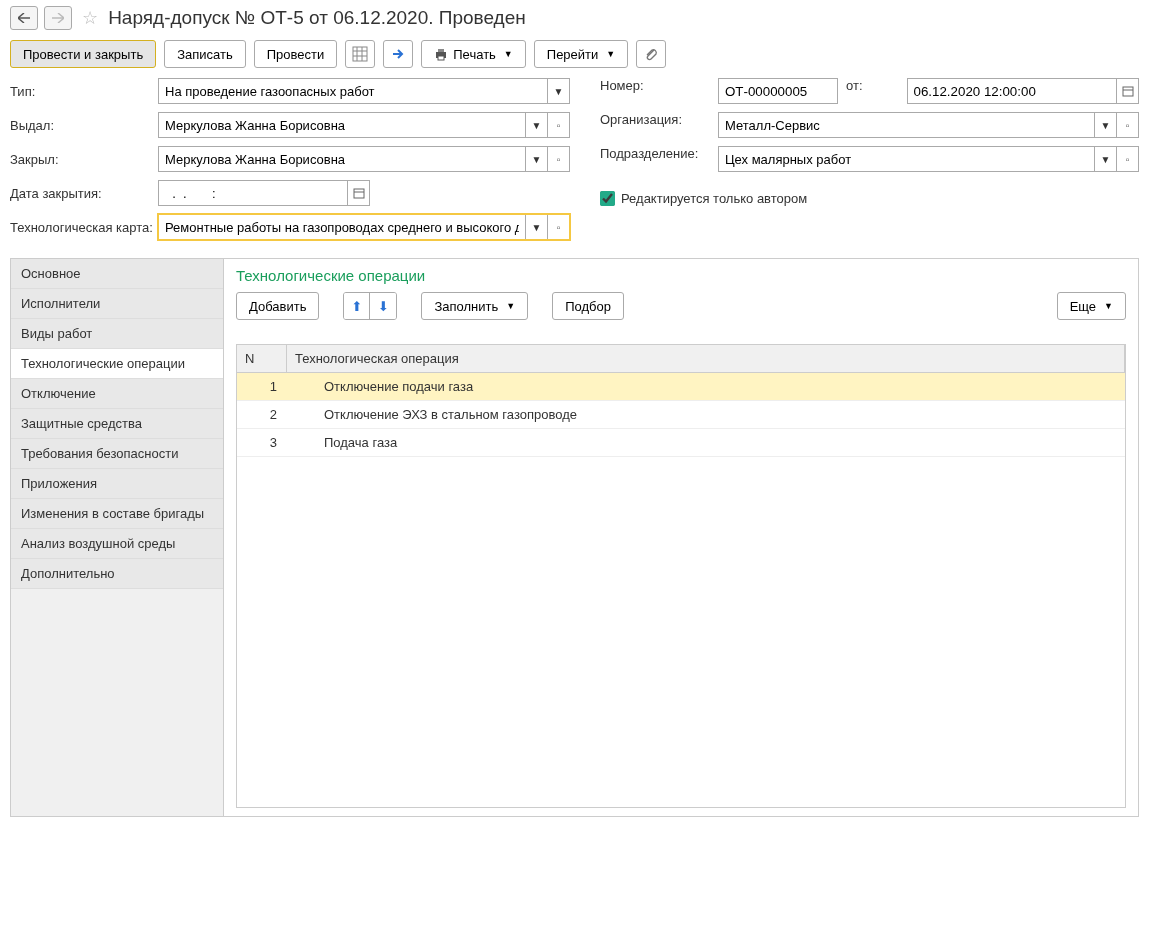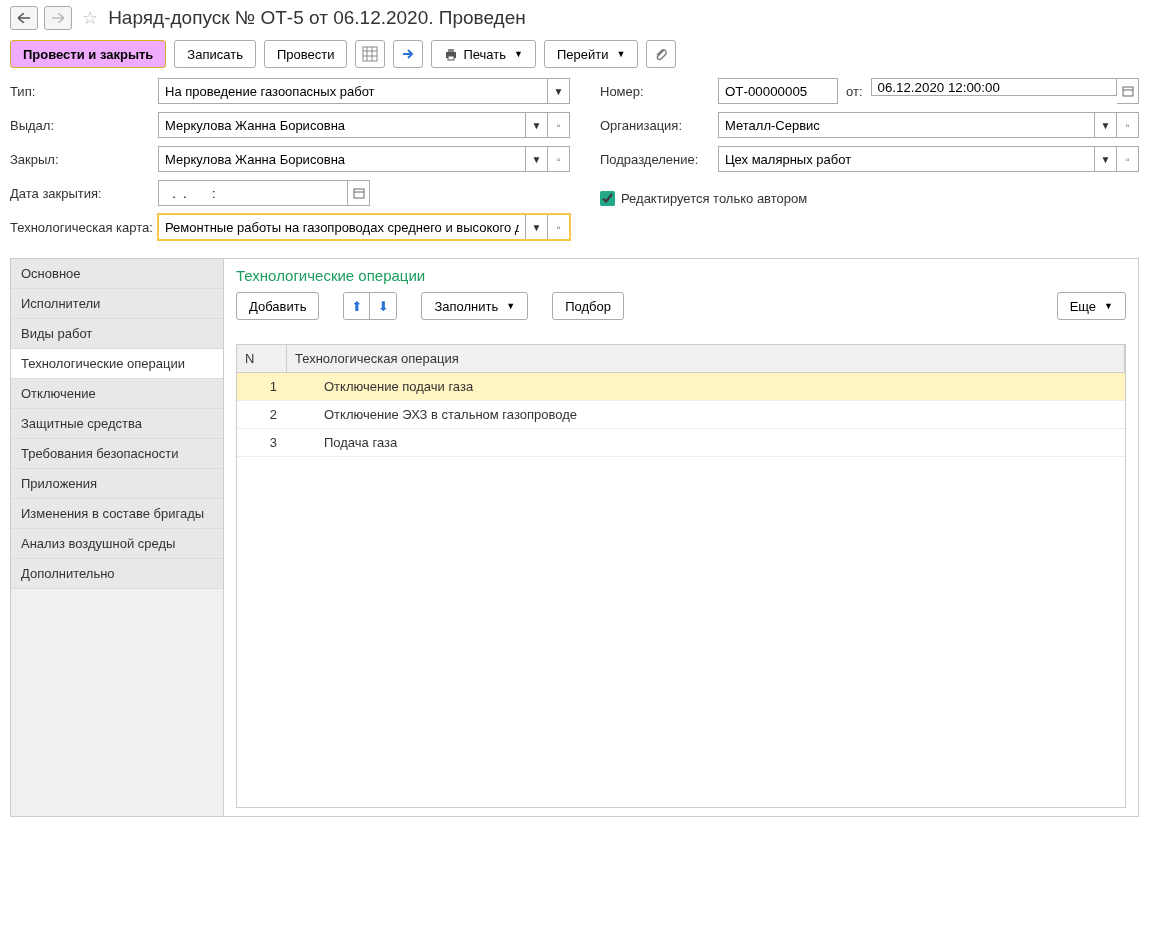--- a/index.html
+++ b/index.html
@@ -3,35 +3,35 @@
 <meta charset="utf-8">
 <style>
   * { box-sizing: border-box; margin: 0; padding: 0; }
   body { font-family: Arial, sans-serif; font-size: 13px; background: #fff; color: #333; width: 1149px; height: 937px; overflow: hidden; }
   .header-bar { display: flex; align-items: center; padding: 6px 10px; gap: 6px; }
   .nav-btn { width: 28px; height: 24px; border: 1px solid #aaa; background: #f5f5f5; border-radius: 3px; display: flex; align-items: center; justify-content: center; cursor: pointer; }
   .star-icon { color: #bbb; font-size: 18px; margin: 0 4px; }
   .page-title { font-size: 19px; color: #333; }
   .toolbar { display: flex; align-items: center; padding: 4px 10px 10px 10px; gap: 8px; }
   .btn { height: 28px; padding: 0 12px; border: 1px solid #aaa; background: #fff; border-radius: 3px; cursor: pointer; font-size: 13px; display: inline-flex; align-items: center; gap: 5px; }
-  .btn-yellow { background: #f0abfc; border-color: #d4b020; font-weight: bold; }
+  .btn-yellow { background: #e5e5e5; border-color: #d4b020; font-weight: normal; }
   .btn-icon { width: 30px; padding: 0; justify-content: center; }
   .form-area { display: flex; padding: 0 10px 10px 10px; gap: 30px; }
   .form-col-left { flex: 0 0 560px; }
   .form-col-right { flex: 1; }
   .form-row { display: flex; align-items: center; margin-bottom: 8px; min-height: 26px; }
   .form-label { width: 148px; font-size: 13px; }
   .input-group { display: flex; flex: 1; }
   .text-input { flex: 1; height: 26px; border: 1px solid #aaa; padding: 0 6px; font-size: 13px; background: #fff; }
   .addon-btn { width: 22px; height: 26px; border: 1px solid #aaa; border-left: none; background: #fff; display: flex; align-items: center; justify-content: center; cursor: pointer; font-size: 10px; }
   .highlighted { outline: 2px solid #f5c842; outline-offset: -1px; }
   .form-col-right .form-label { width: 110px; }
-  .form-right-row { display: flex; align-items: center; margin-bottom: 8px; min-height: 26px; gap: 8px; }
+  .form-right-row { display: flex; align-items: flex-start; margin-bottom: 8px; min-height: 26px; gap: 8px; }
   .num-input { width: 120px; height: 26px; border: 1px solid #aaa; padding: 0 6px; }
-  .date-input { width: 160px; flex:1; height: 18px; border: 1px solid #aaa; padding: 0 6px; }
+  .date-input { width: 160px; flex:1; height: 26px; border: 1px solid #aaa; padding: 0 6px; margin-left: 36px; }
   .from-lbl { font-size: 13px; }
   .chk-row { display: flex; align-items: flex-end; gap: 6px; }
   .chk { width: 15px; height: 15px; accent-color: #2a8; }
   .main-layout { display: flex; border: 1px solid #ccc; margin: 0 10px 10px 10px; height: 559px; }
   .sidebar { width: 213px; background: #f0f0f0; border-right: 1px solid #ccc; }
   .sidebar-item { padding: 7px 10px; border-bottom: 1px solid #ddd; cursor: pointer; font-size: 13px; background: #e8e8e8; }
   .sidebar-item.active { background: #fff; }
   .content { flex: 1; padding: 8px 12px; display: flex; flex-direction: column; background: #fff; }
   .section-title { color: #1a9e5c; font-size: 15px; margin-bottom: 8px; }
   .content-toolbar { display: flex; gap: 24px; margin-bottom: 24px; align-items: flex-start; }

